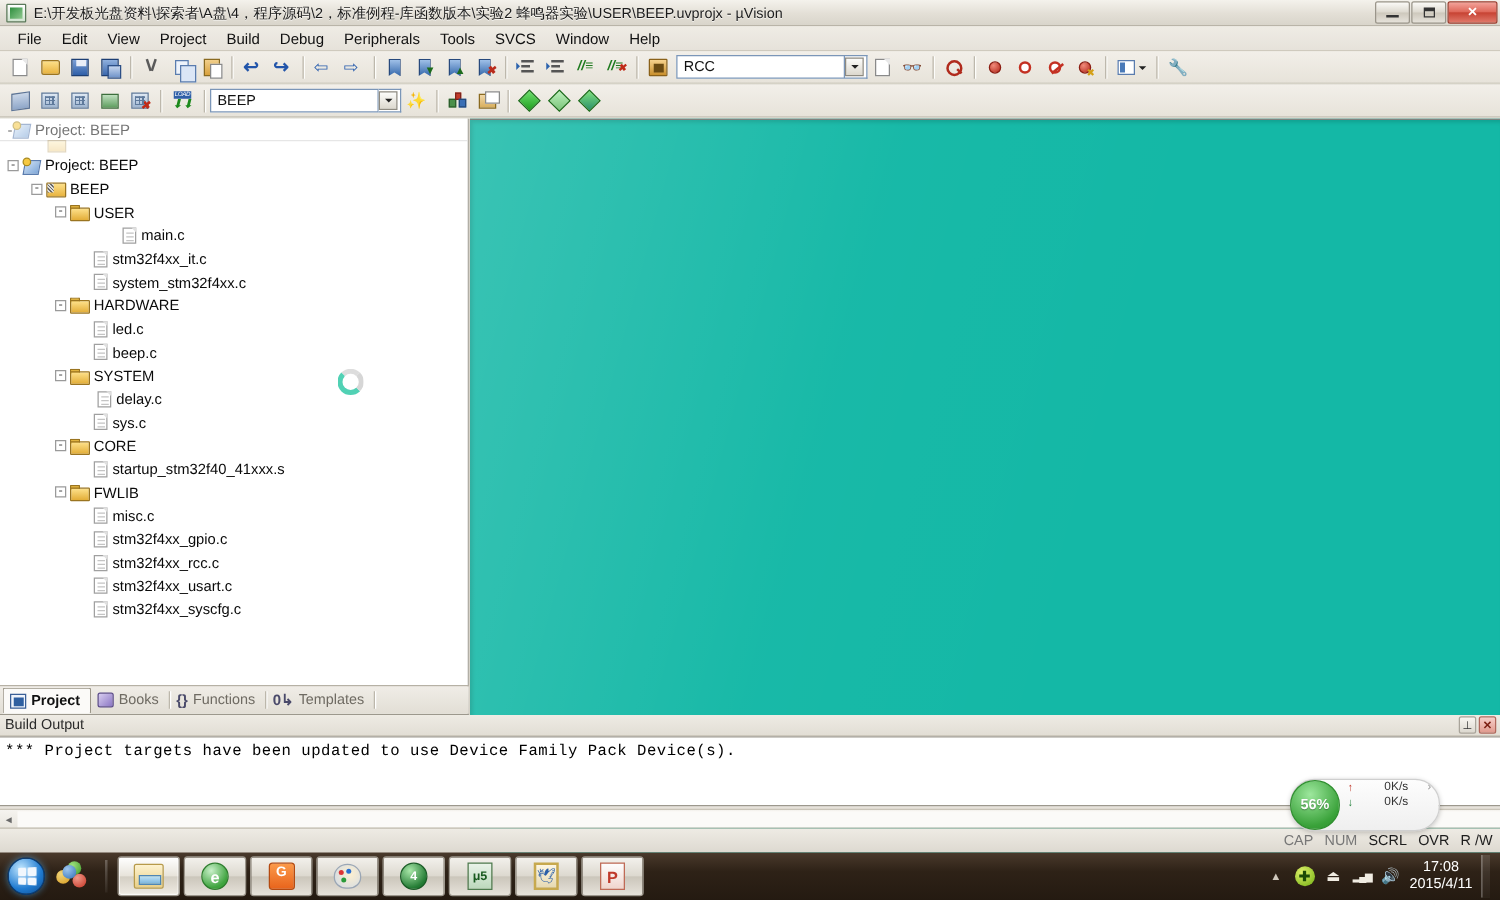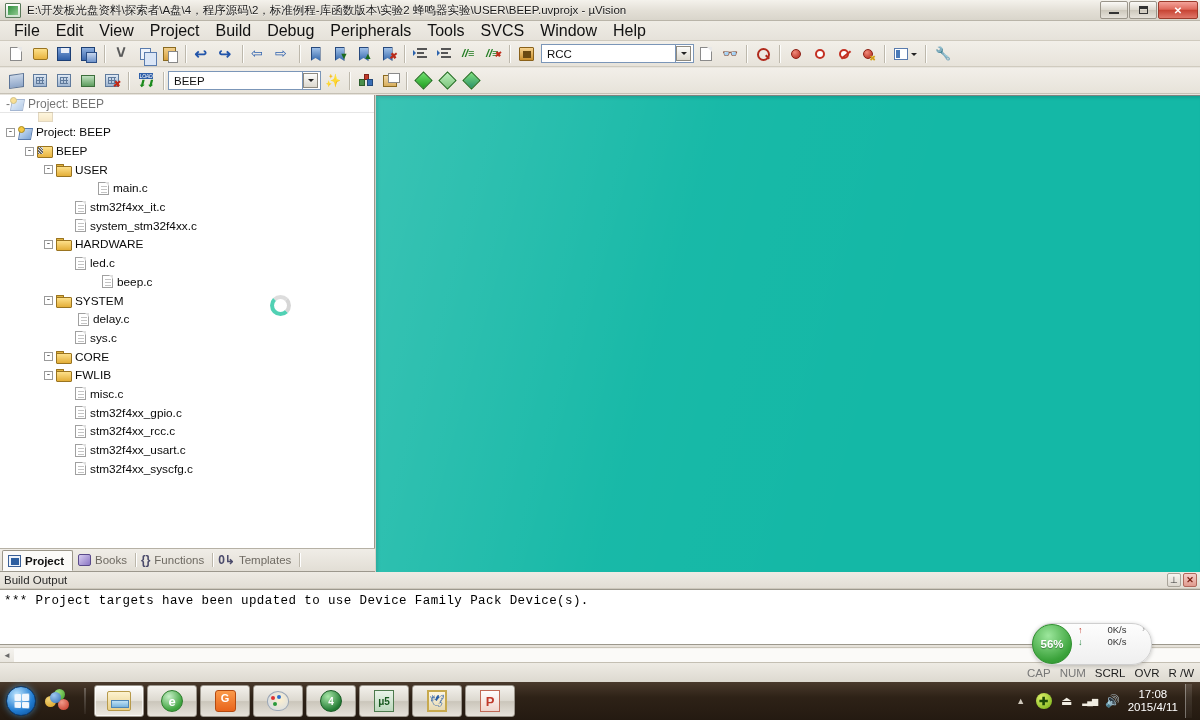--- a/index.html
+++ b/index.html
@@ -56,21 +56,21 @@
   .wb .glyph-max{ display:block; width:9px; height:8px; border:1.5px solid #333; border-top-width:3px;}
 
   
   .menubar {
     position:absolute; left:0; top:21px; width:1200px; height:20px;
     background:linear-gradient(180deg,#efece5 0%,#e6e2da 100%);
     display:flex; align-items:center; padding-left:6px;
     border-bottom:1px solid #cfcabe;
   }
   .menu-item {
-    padding:2px 8px; font-size:16px; color:#111; cursor:default; white-space:nowrap;
+    padding:2px 8px; font-size:12px; color:#111; cursor:default; white-space:nowrap;
   }
 
   
   .toolbar {
     position:absolute; left:0; width:1200px; height:26px;
     background:linear-gradient(180deg,#f2efe9 0%,#e7e3da 100%);
     display:flex; align-items:center; padding-left:4px;
     border-bottom:1px solid #d0cbbf;
   }
   .toolbar.row1 { top:41px; }
@@ -631,21 +631,21 @@
             <div class="trow" style="padding-left: 44px;">
               <span class="exp">-</span>
               <span class="ic-fold"></span>
               <span class="tlabel">HARDWARE</span>
             </div>
             <div class="trow" style="padding-left: 63px;">
               <span class="expspace"></span>
               <span class="ic-file"></span>
               <span class="tlabel">led.c</span>
             </div>
-            <div class="trow" style="padding-left: 90px;">
+            <div class="trow" style="padding-left: 63px;">
               <span class="expspace"></span>
               <span class="ic-file"></span>
               <span class="tlabel">beep.c</span>
             </div>
             <div class="trow" style="padding-left: 44px;">
               <span class="exp">-</span>
               <span class="ic-fold"></span>
               <span class="tlabel">SYSTEM</span>
             </div>
             <div class="trow" style="padding-left: 66px;">
@@ -655,20 +655,25 @@
             </div>
             <div class="trow" style="padding-left: 63px;">
               <span class="expspace"></span>
               <span class="ic-file"></span>
               <span class="tlabel">sys.c</span>
             </div>
             <div class="trow" style="padding-left: 44px;">
               <span class="exp">-</span>
               <span class="ic-fold"></span>
               <span class="tlabel">CORE</span>
+            </div>
+            <div class="trow" style="padding-left: 63px;">
+              <span class="expspace"></span>
+              <span class="ic-file"></span>
+              <span class="tlabel">startup_stm32f40_41xxx.s</span>
             </div>
             <div class="trow" style="padding-left: 44px;">
               <span class="exp">-</span>
               <span class="ic-fold"></span>
               <span class="tlabel">FWLIB</span>
             </div>
             <div class="trow" style="padding-left: 63px;">
               <span class="expspace"></span>
               <span class="ic-file"></span>
               <span class="tlabel">misc.c</span>

